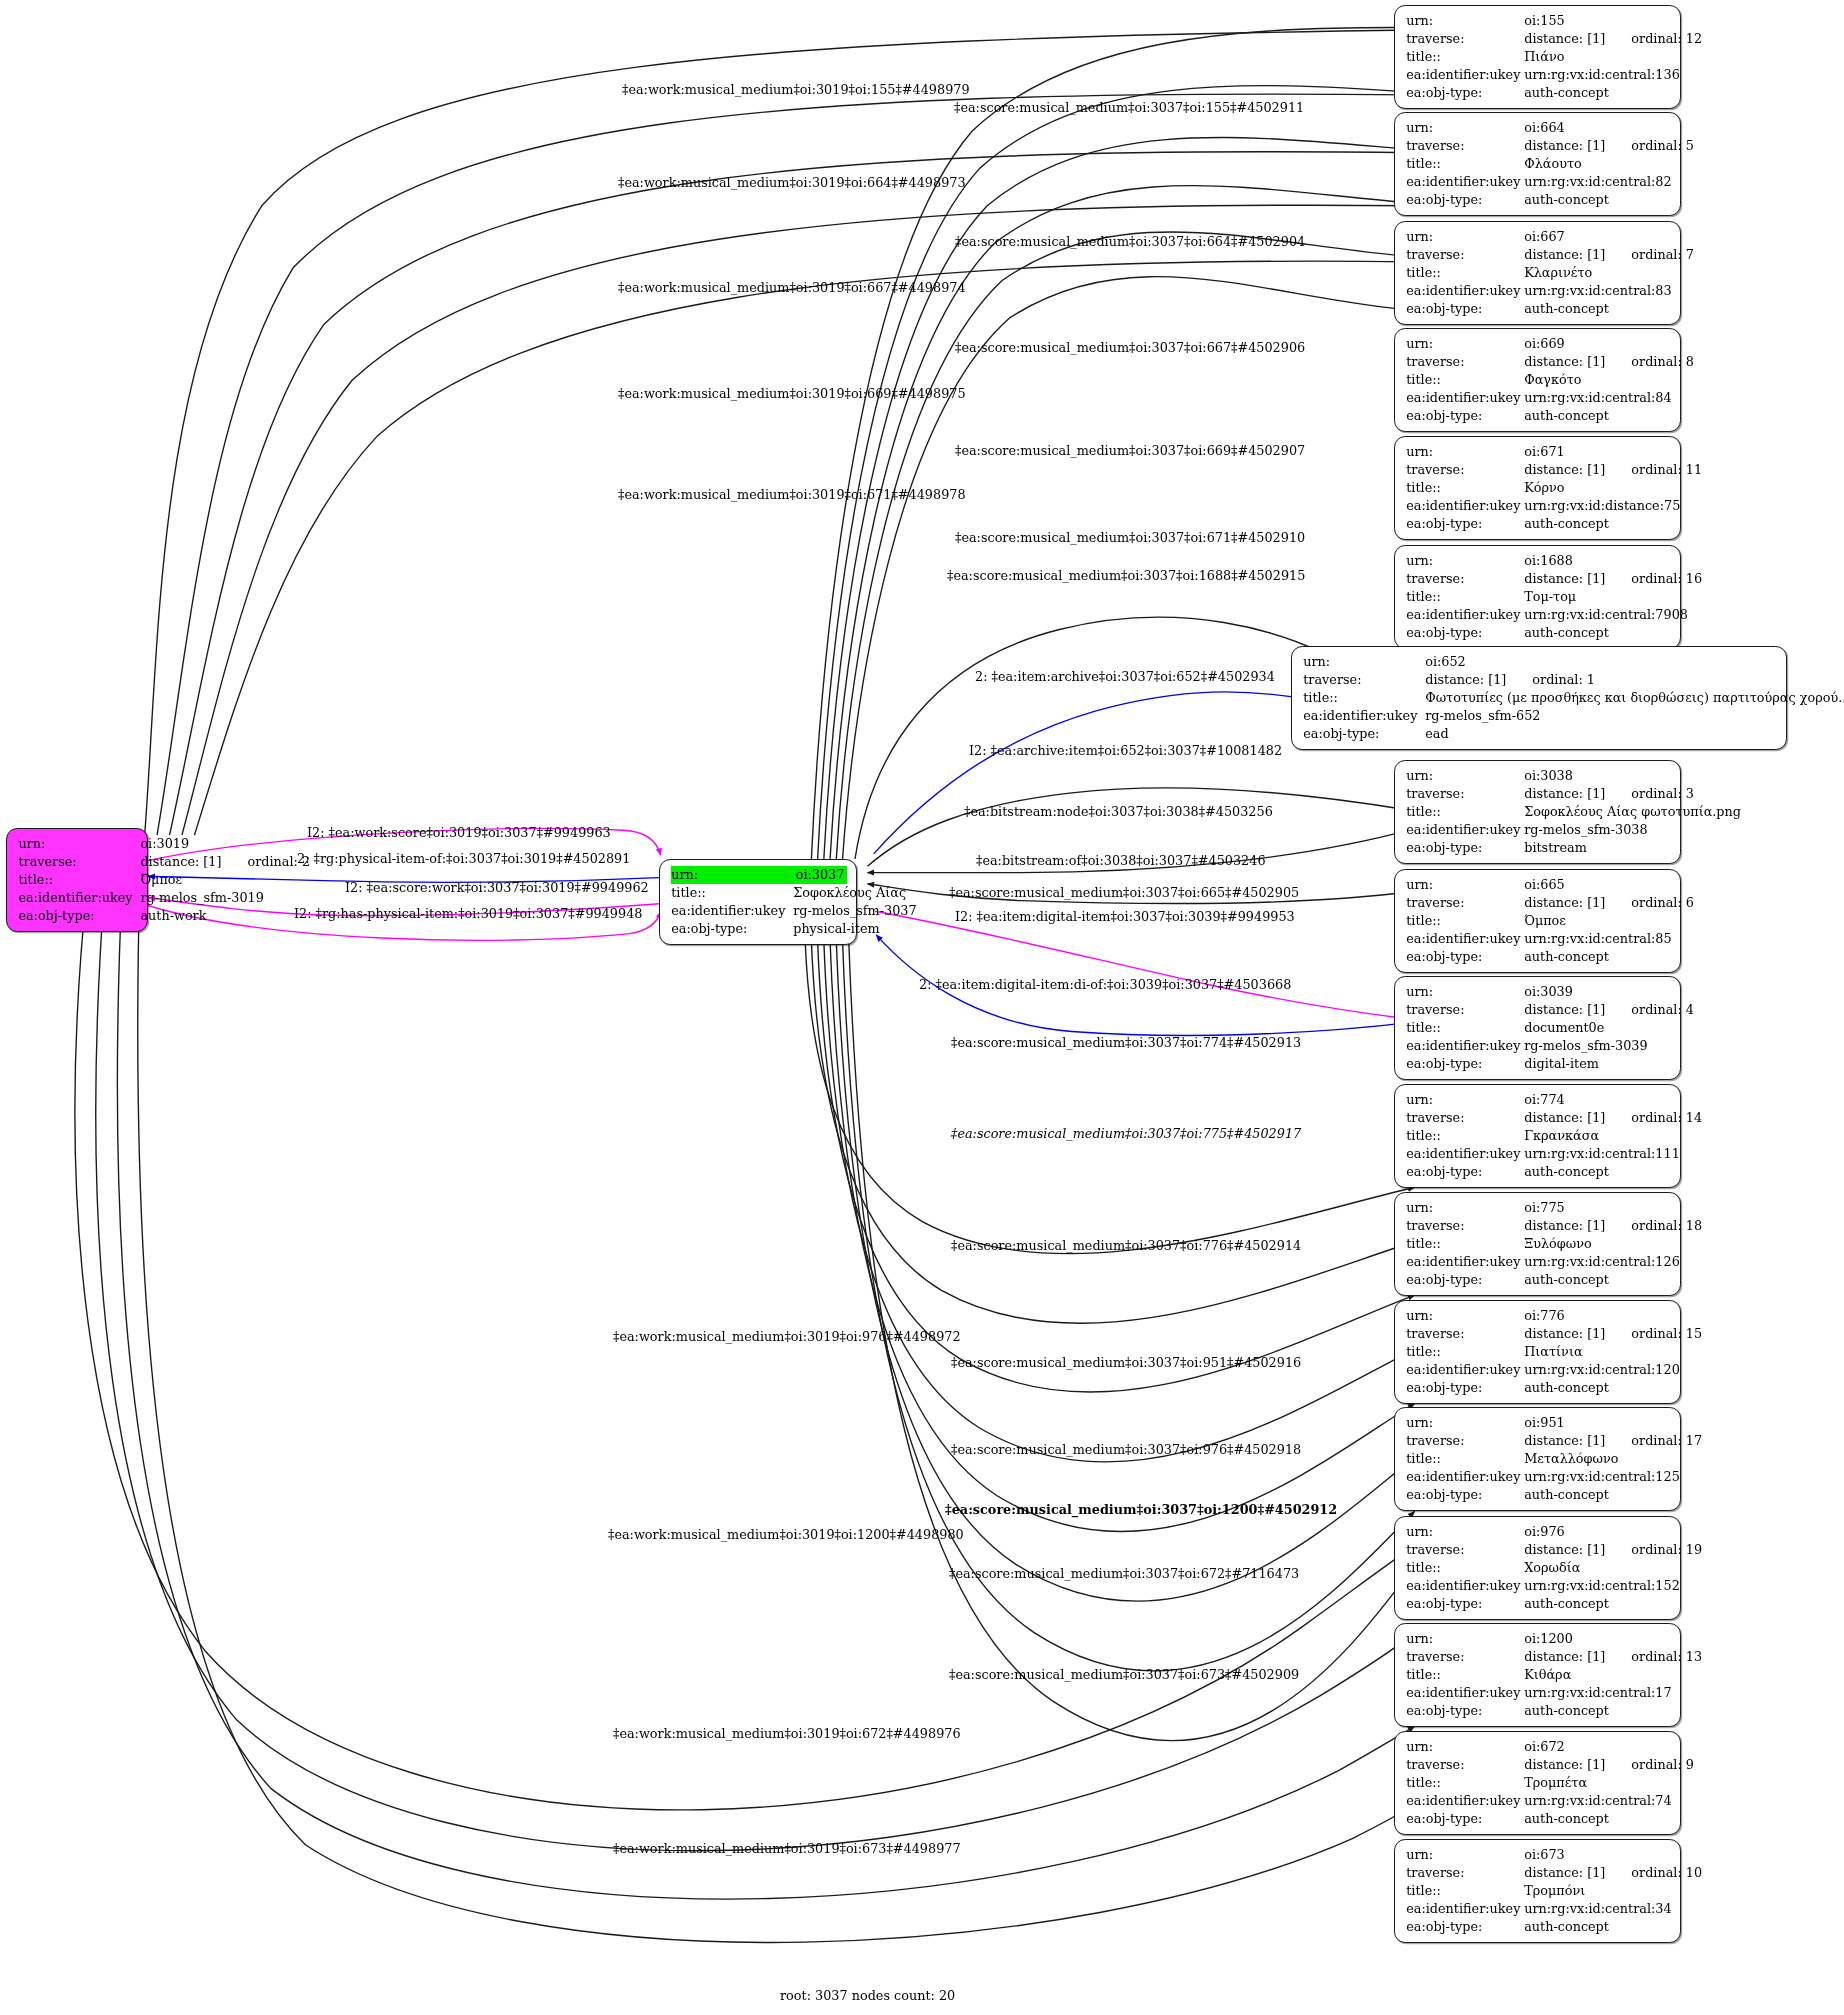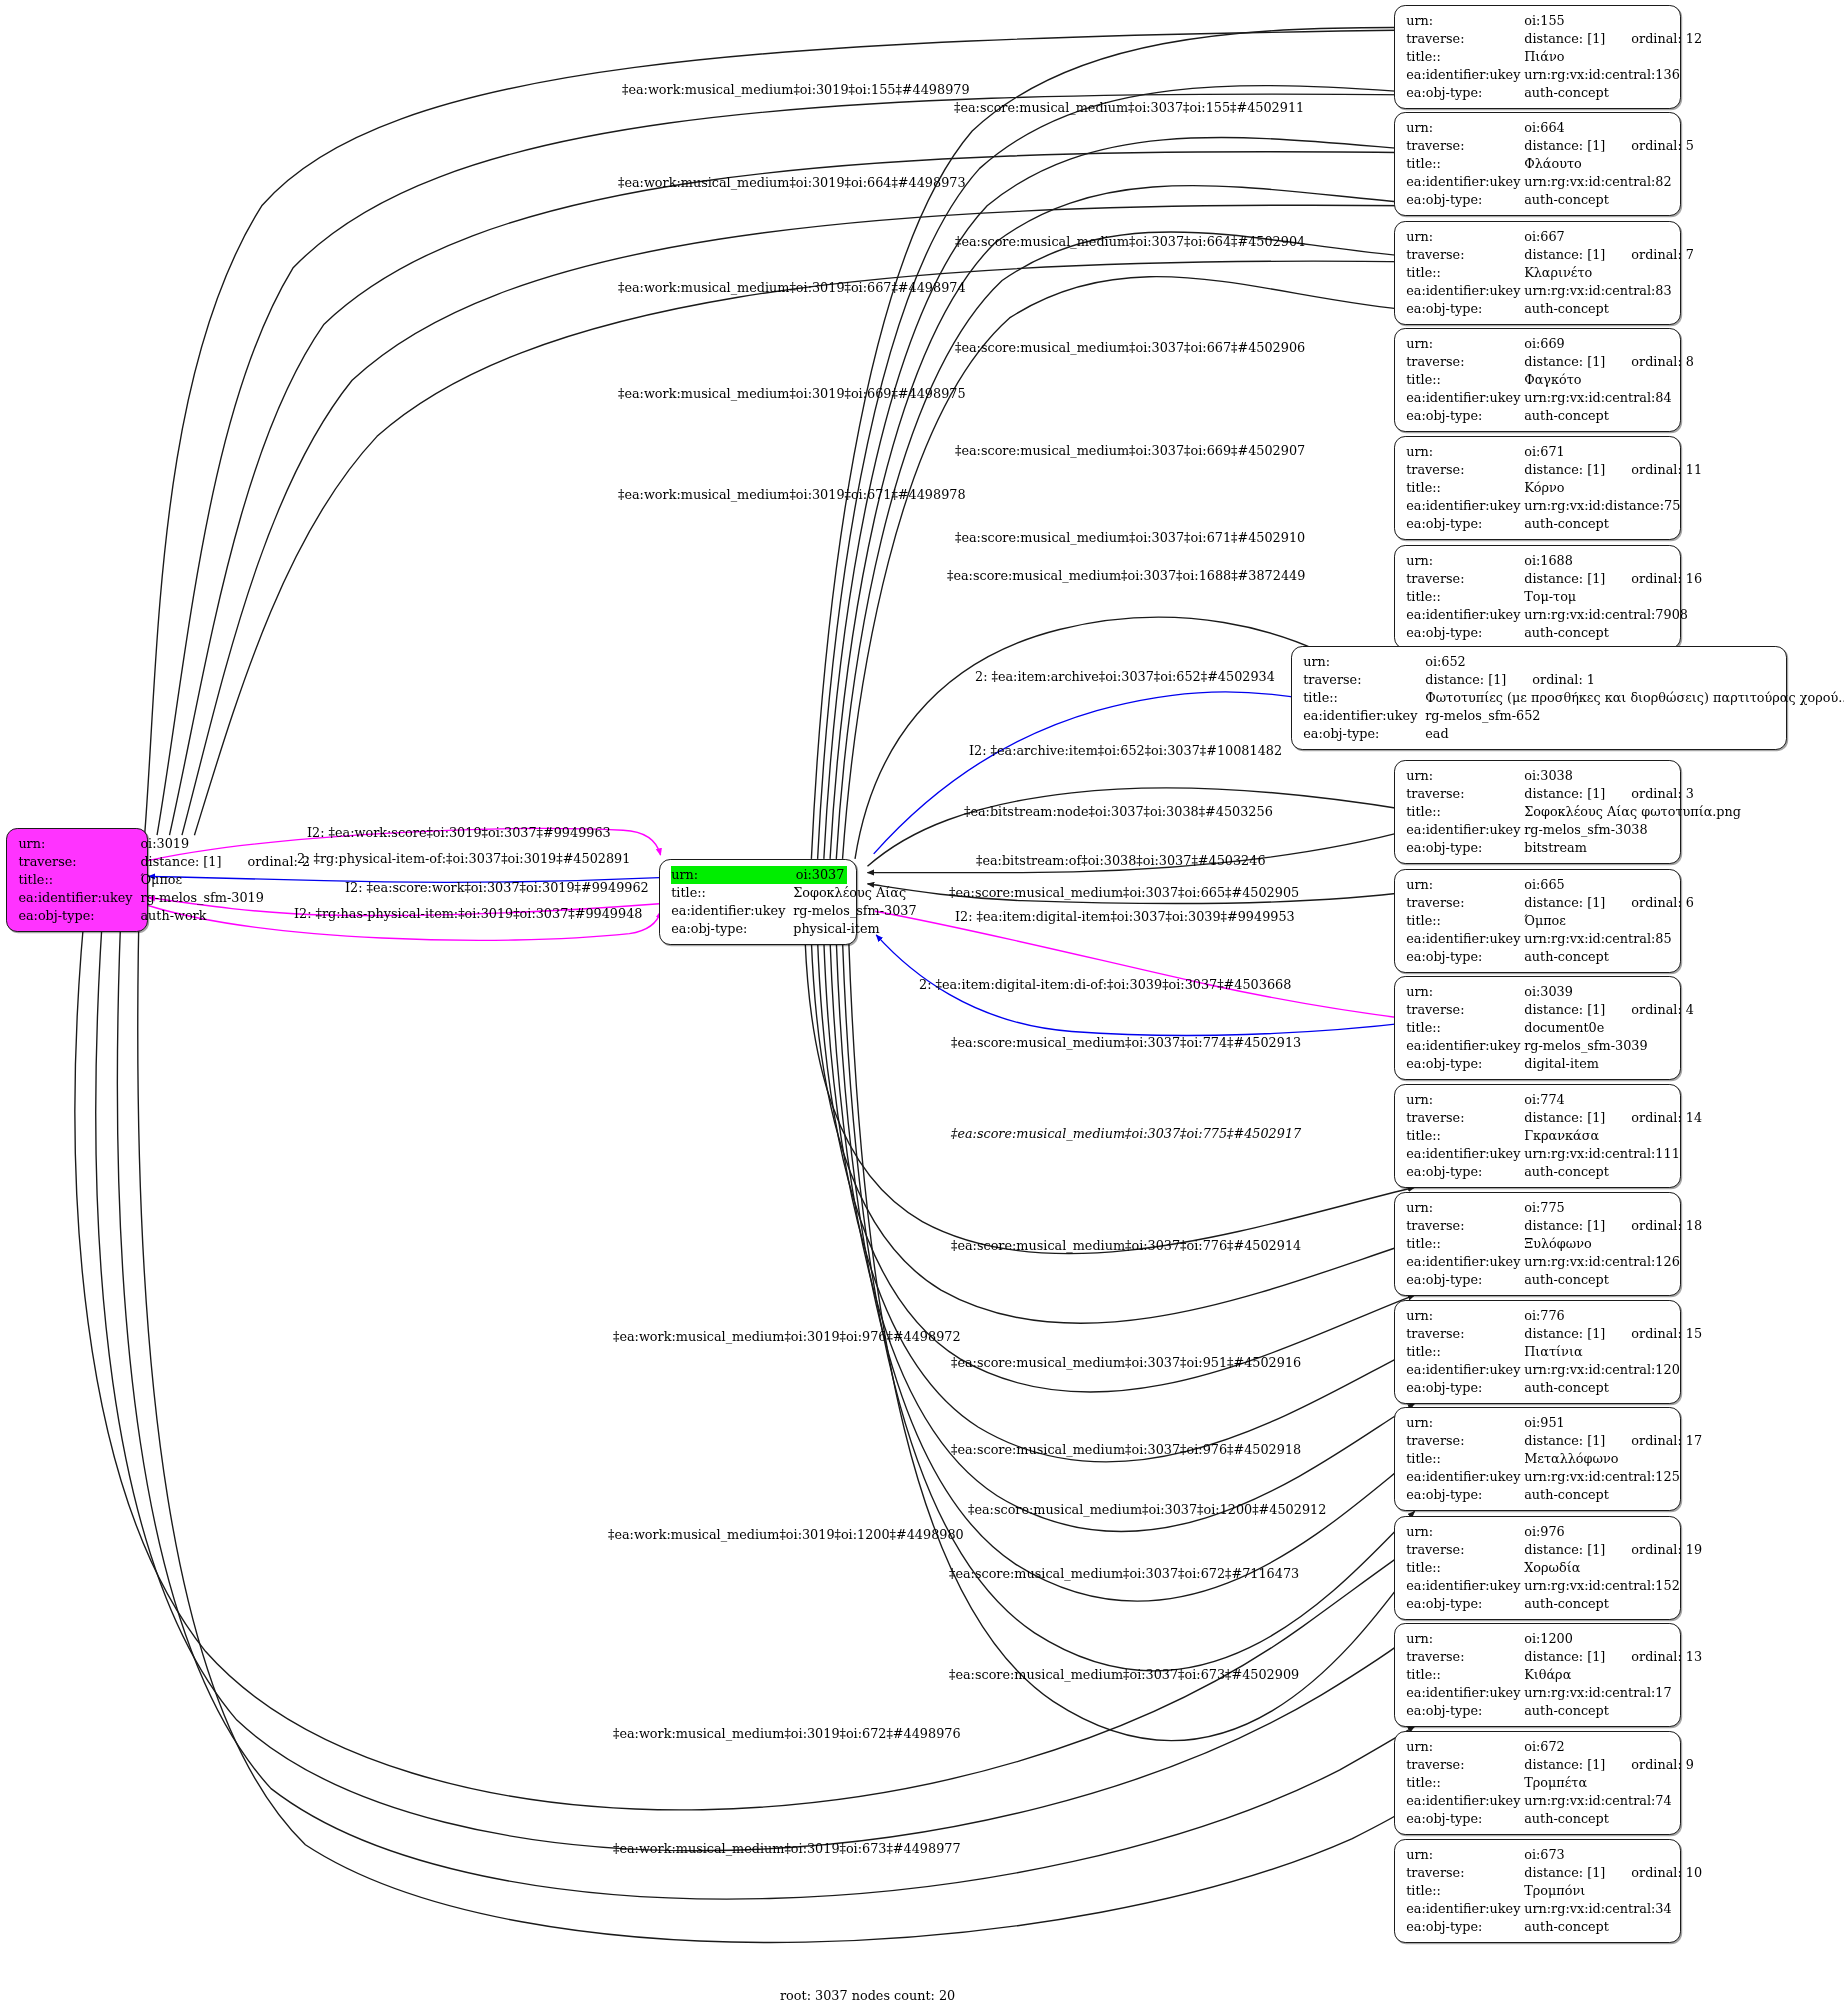--- a/index.html
+++ b/index.html
@@ -581,35 +581,35 @@
       <div class="elabel" style="left: 622px; top: 82px;">‡ea:work:musical_medium‡oi:3019‡oi:155‡#4498979</div>
       <div class="elabel" style="left: 954px; top: 100px;">‡ea:score:musical_medium‡oi:3037‡oi:155‡#4502911</div>
       <div class="elabel" style="left: 618px; top: 175px;">‡ea:work:musical_medium‡oi:3019‡oi:664‡#4498973</div>
       <div class="elabel" style="left: 955px; top: 234px;">‡ea:score:musical_medium‡oi:3037‡oi:664‡#4502904</div>
       <div class="elabel" style="left: 618px; top: 280px;">‡ea:work:musical_medium‡oi:3019‡oi:667‡#4498974</div>
       <div class="elabel" style="left: 955px; top: 340px;">‡ea:score:musical_medium‡oi:3037‡oi:667‡#4502906</div>
       <div class="elabel" style="left: 618px; top: 386px;">‡ea:work:musical_medium‡oi:3019‡oi:669‡#4498975</div>
       <div class="elabel" style="left: 955px; top: 443px;">‡ea:score:musical_medium‡oi:3037‡oi:669‡#4502907</div>
       <div class="elabel" style="left: 618px; top: 487px;">‡ea:work:musical_medium‡oi:3019‡oi:671‡#4498978</div>
       <div class="elabel" style="left: 955px; top: 530px;">‡ea:score:musical_medium‡oi:3037‡oi:671‡#4502910</div>
-      <div class="elabel" style="left: 947px; top: 568px;">‡ea:score:musical_medium‡oi:3037‡oi:1688‡#3872449</div>
+      <div class="elabel" style="left: 947px; top: 568px;">‡ea:score:musical_medium‡oi:3037‡oi:1688‡#4502915</div>
       <div class="elabel" style="left: 975px; top: 669px;">2: ‡ea:item:archive‡oi:3037‡oi:652‡#4502934</div>
       <div class="elabel" style="left: 969px; top: 743px;">I2: ‡ea:archive:item‡oi:652‡oi:3037‡#10081482</div>
       <div class="elabel" style="left: 964px; top: 804px;">‡ea:bitstream:node‡oi:3037‡oi:3038‡#4503256</div>
       <div class="elabel" style="left: 976px; top: 853px;">‡ea:bitstream:of‡oi:3038‡oi:3037‡#4503246</div>
       <div class="elabel" style="left: 949px; top: 885px;">‡ea:score:musical_medium‡oi:3037‡oi:665‡#4502905</div>
       <div class="elabel" style="left: 955px; top: 909px;">I2: ‡ea:item:digital-item‡oi:3037‡oi:3039‡#9949953</div>
       <div class="elabel" style="left: 919px; top: 977px;">2: ‡ea:item:digital-item:di-of:‡oi:3039‡oi:3037‡#4503668</div>
       <div class="elabel" style="left: 951px; top: 1035px;">‡ea:score:musical_medium‡oi:3037‡oi:774‡#4502913</div>
       <div class="elabel" style="left: 951px; top: 1126px; font-style: italic;">‡ea:score:musical_medium‡oi:3037‡oi:775‡#4502917</div>
       <div class="elabel" style="left: 951px; top: 1238px;">‡ea:score:musical_medium‡oi:3037‡oi:776‡#4502914</div>
       <div class="elabel" style="left: 613px; top: 1329px;">‡ea:work:musical_medium‡oi:3019‡oi:976‡#4498972</div>
       <div class="elabel" style="left: 951px; top: 1355px;">‡ea:score:musical_medium‡oi:3037‡oi:951‡#4502916</div>
       <div class="elabel" style="left: 951px; top: 1442px;">‡ea:score:musical_medium‡oi:3037‡oi:976‡#4502918</div>
-      <div class="elabel" style="left: 968px; top: 1502px;">‡ea:score:musical_medium‡oi:3037‡oi:1200‡#4502912</div>
+      <div class="elabel" style="left: 945px; top: 1502px; font-weight: bold;">‡ea:score:musical_medium‡oi:3037‡oi:1200‡#4502912</div>
       <div class="elabel" style="left: 608px; top: 1527px;">‡ea:work:musical_medium‡oi:3019‡oi:1200‡#4498980</div>
       <div class="elabel" style="left: 949px; top: 1566px;">‡ea:score:musical_medium‡oi:3037‡oi:672‡#7116473</div>
       <div class="elabel" style="left: 949px; top: 1667px;">‡ea:score:musical_medium‡oi:3037‡oi:673‡#4502909</div>
       <div class="elabel" style="left: 613px; top: 1726px;">‡ea:work:musical_medium‡oi:3019‡oi:672‡#4498976</div>
       <div class="elabel" style="left: 613px; top: 1841px;">‡ea:work:musical_medium‡oi:3019‡oi:673‡#4498977</div>
       <div class="elabel" style="left: 307px; top: 825px;">I2: ‡ea:work:score‡oi:3019‡oi:3037‡#9949963</div>
       <div class="elabel" style="left: 297px; top: 851px;">2: ‡rg:physical-item-of:‡oi:3037‡oi:3019‡#4502891</div>
       <div class="elabel" style="left: 307px; top: 880px; margin-left: 38px;">I2: ‡ea:score:work‡oi:3037‡oi:3019‡#9949962</div>
       <div class="elabel" style="left: 294px; top: 906px;">I2: ‡rg:has-physical-item:‡oi:3019‡oi:3037‡#9949948</div>
     </div>

